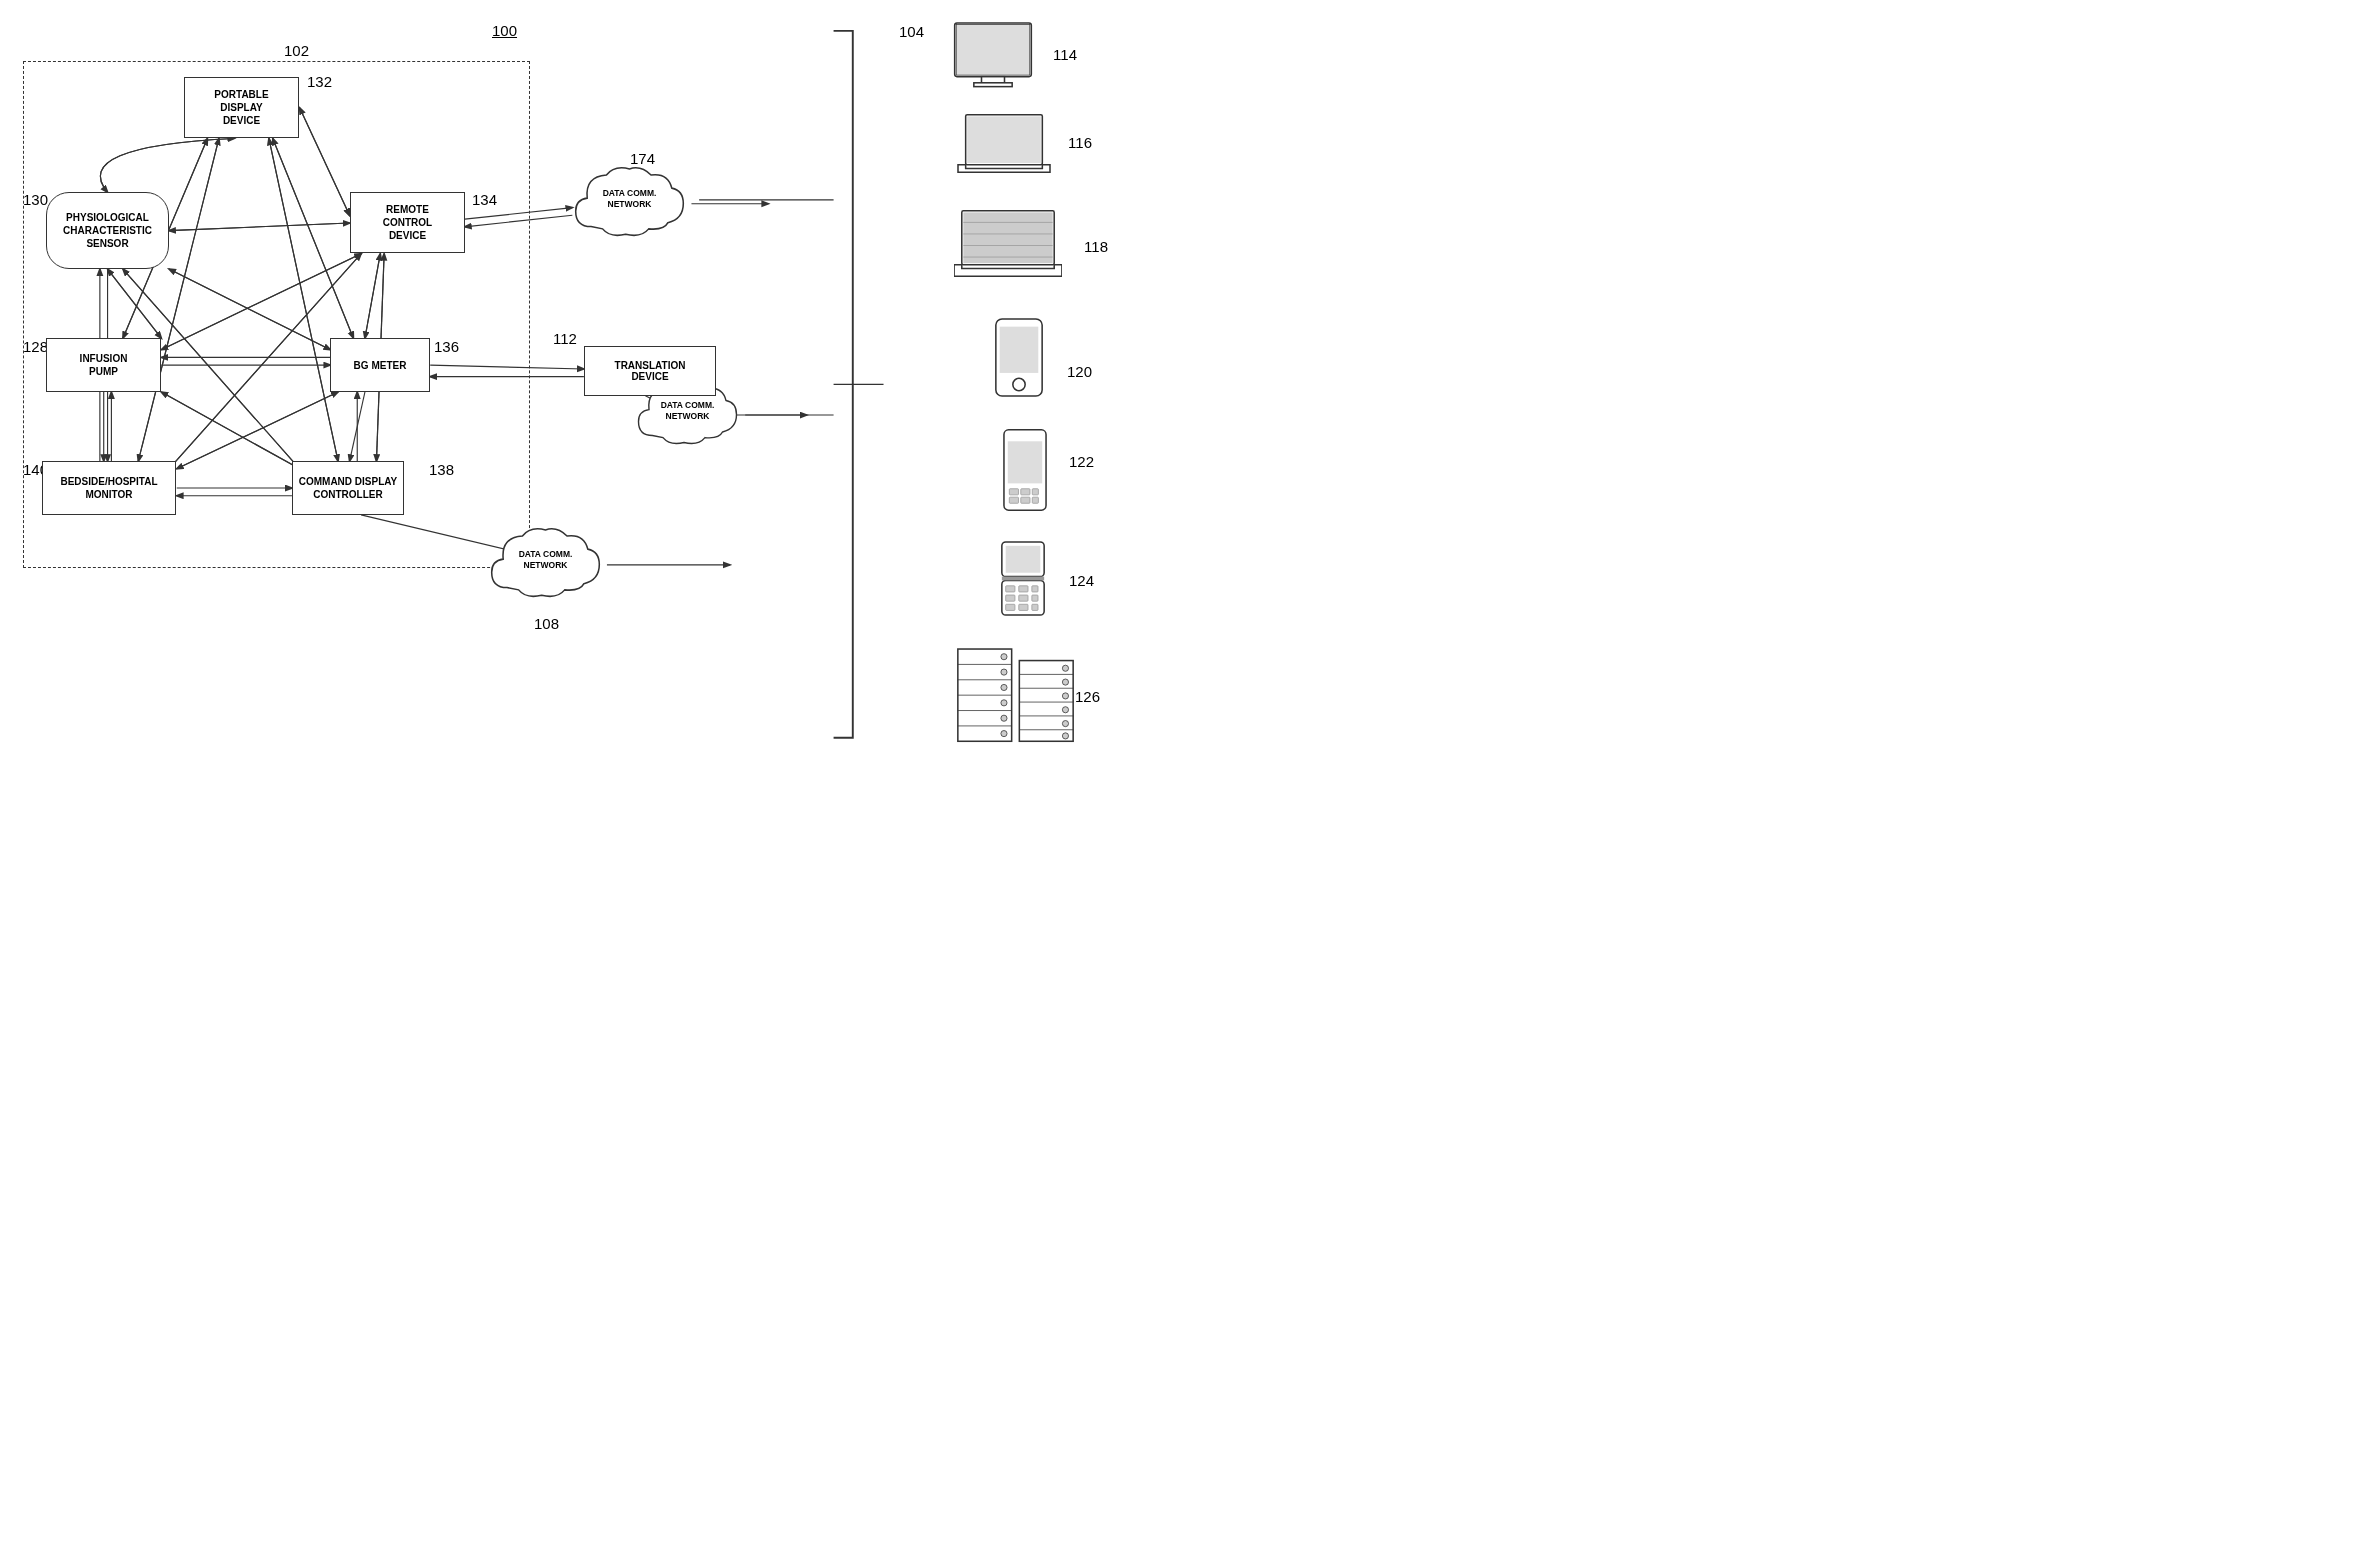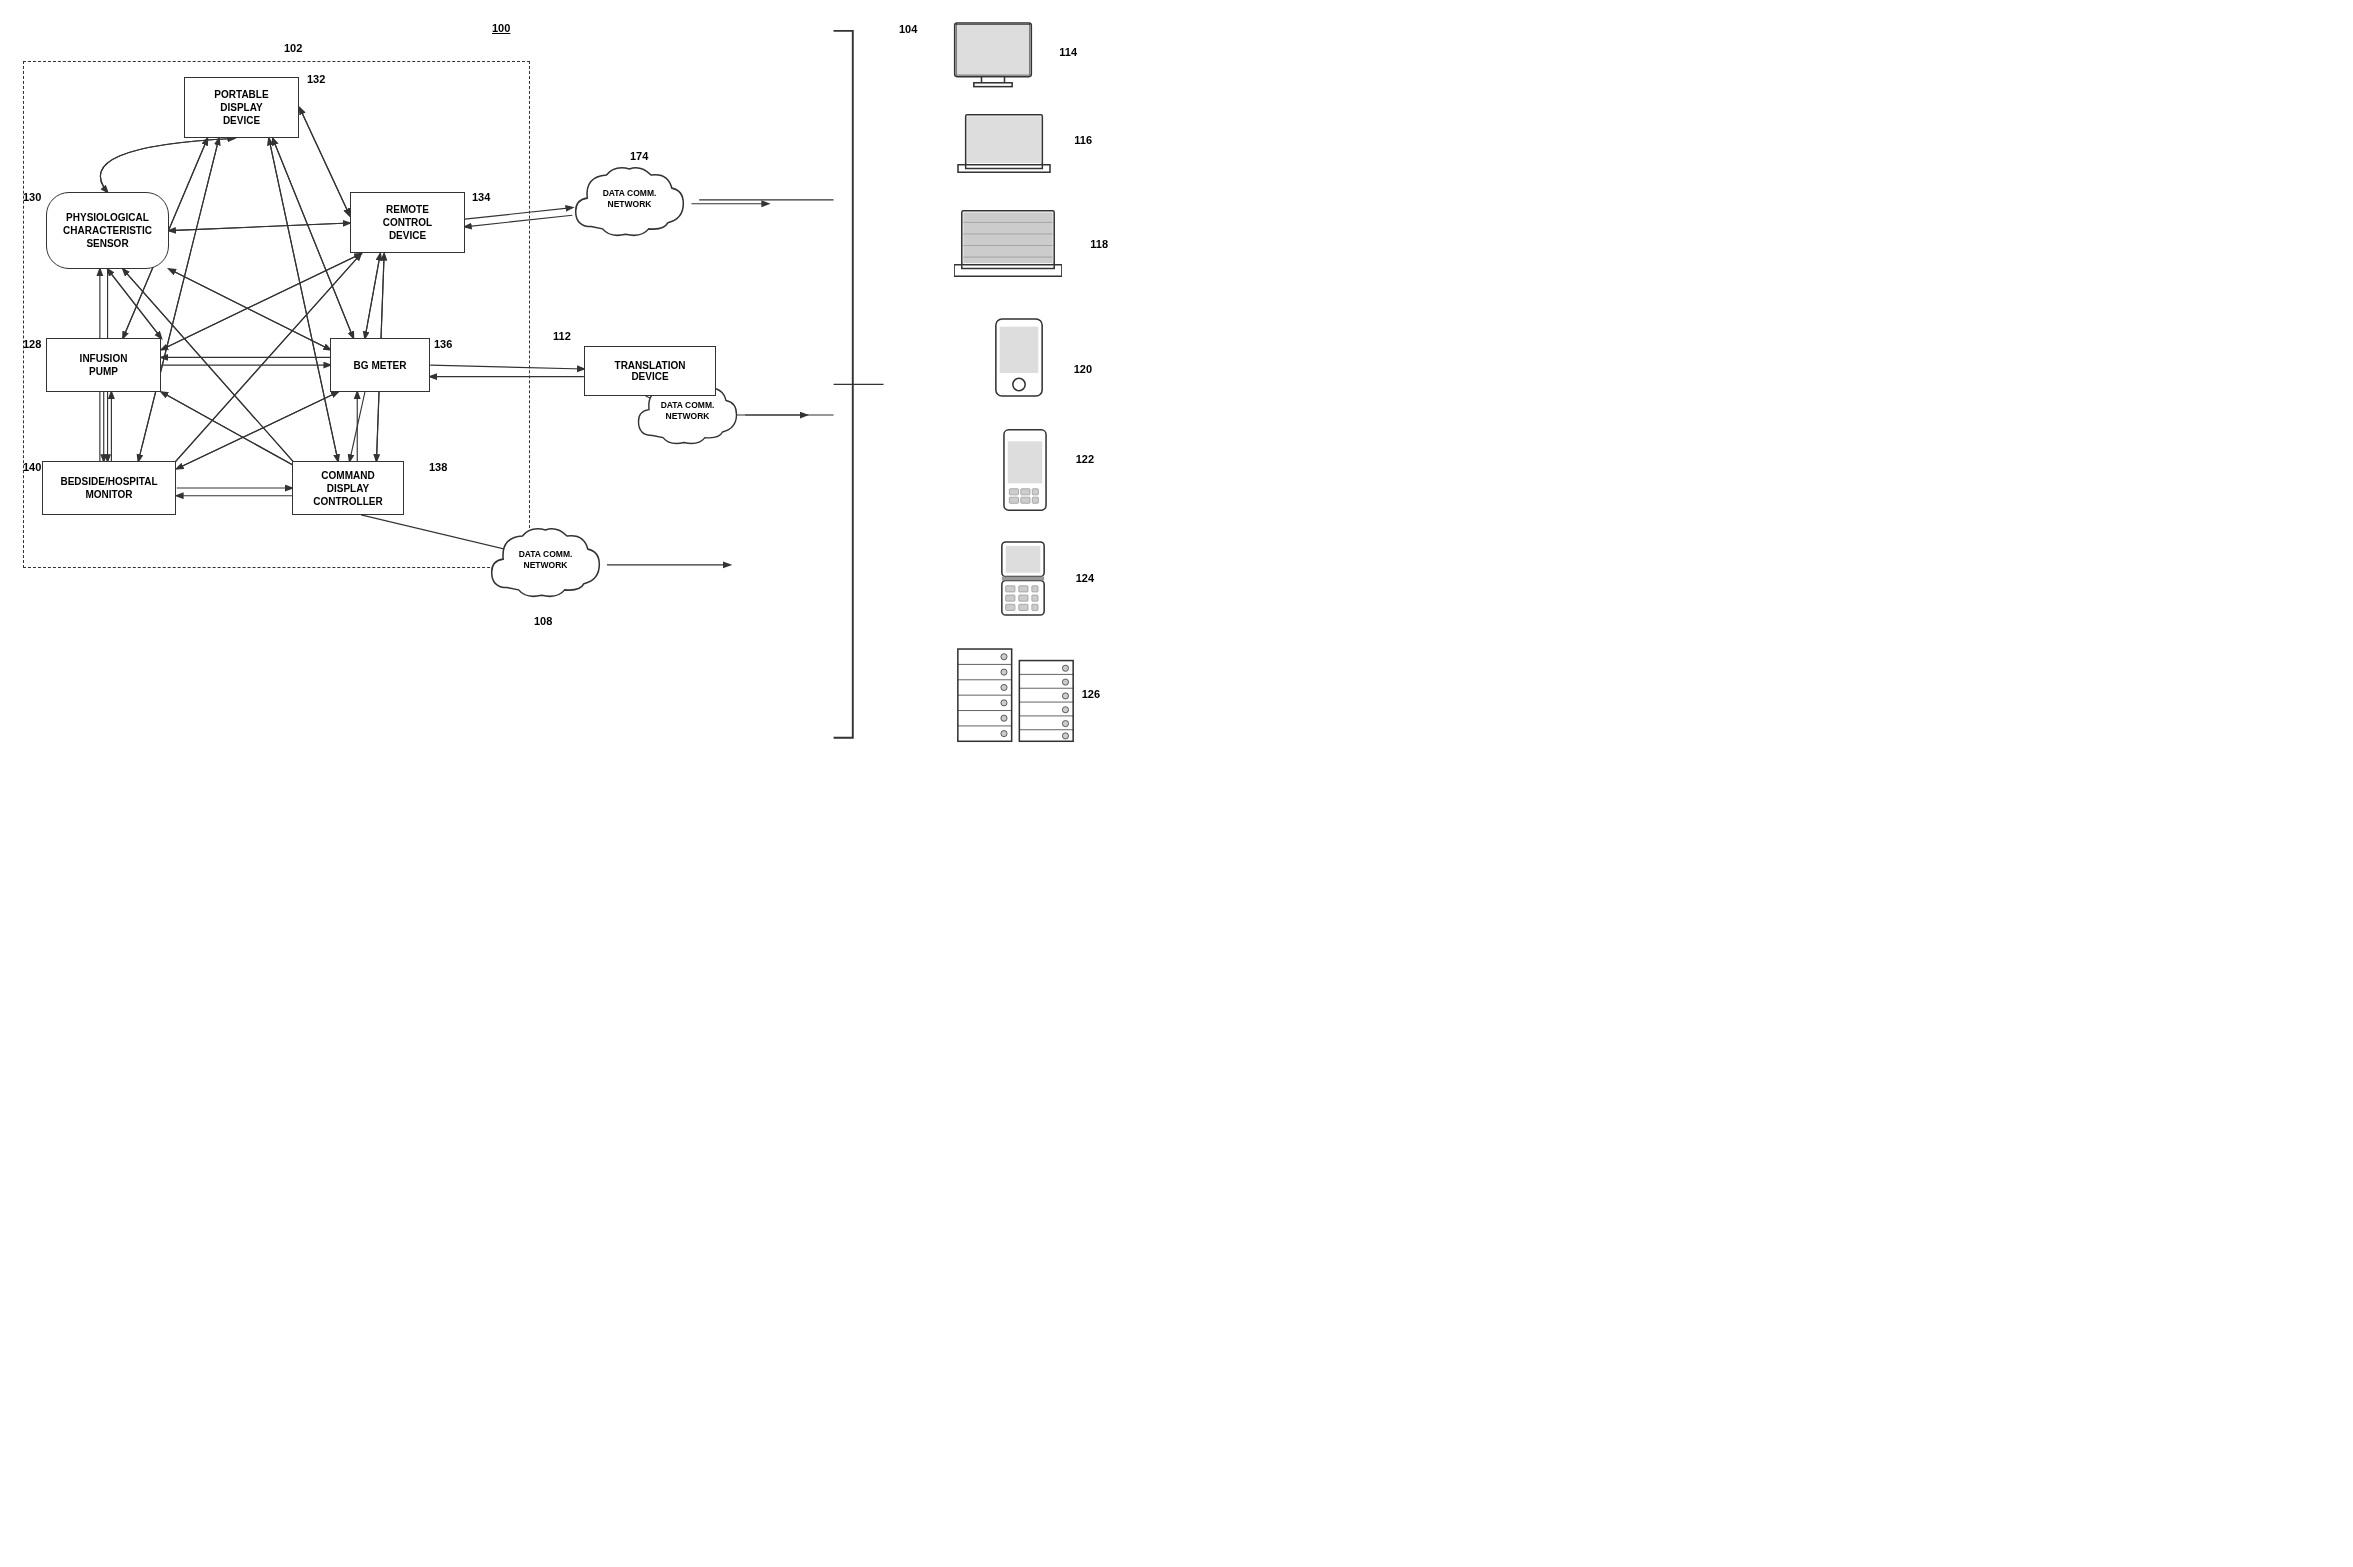--- a/index.html
+++ b/index.html
@@ -33,21 +33,21 @@
     .node {
       position: absolute;
       border: 1.5px solid #333;
       background: #fff;
       text-align: center;
       font-size: 10px;
       font-weight: bold;
       display: flex;
       align-items: center;
       justify-content: center;
-      padding: 10px;
+      padding: 3px;
       line-height: 1.3;
       z-index: 10;
     }
 
     
     #portable-display {
       top: 77px;
       left: 184px;
       width: 115px;
       height: 61px;
@@ -86,22 +86,22 @@
     #command-display {
       top: 461px;
       left: 292px;
       width: 112px;
       height: 54px;
     }
 
     
     .ref-label {
       position: absolute;
-      font-size: 11px;
-      font-weight: bold;
+      font-size: 15px;
+      font-weight: normal;
     }
 
     
     .cloud-node {
       position: absolute;
       text-align: center;
       z-index: 5;
     }
     .cloud-node svg {
       display: block;

